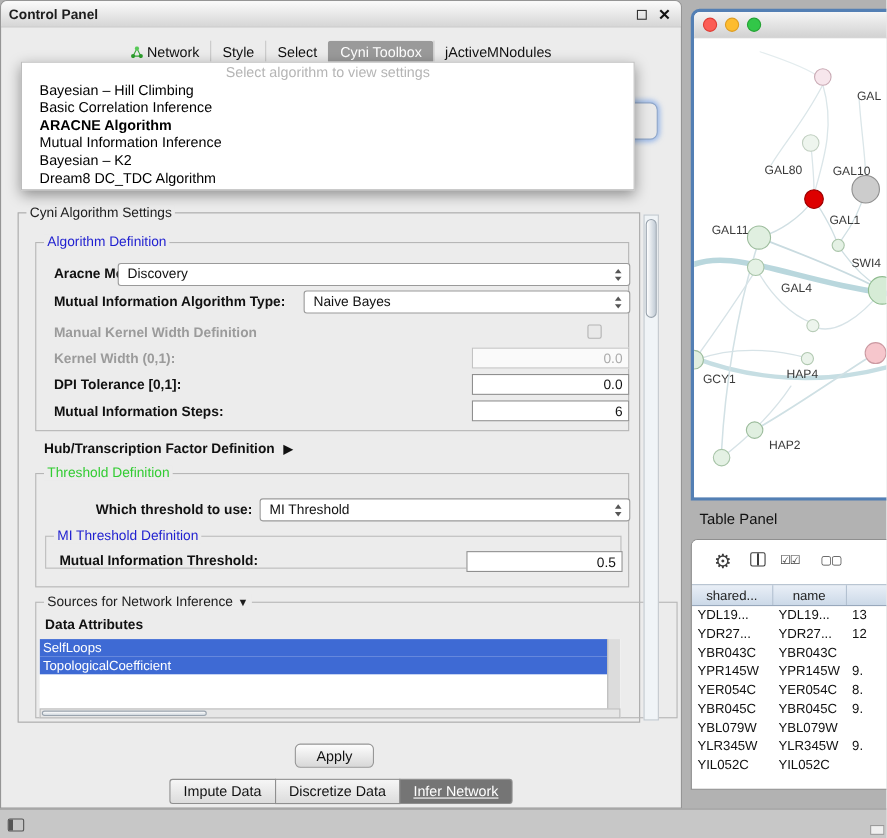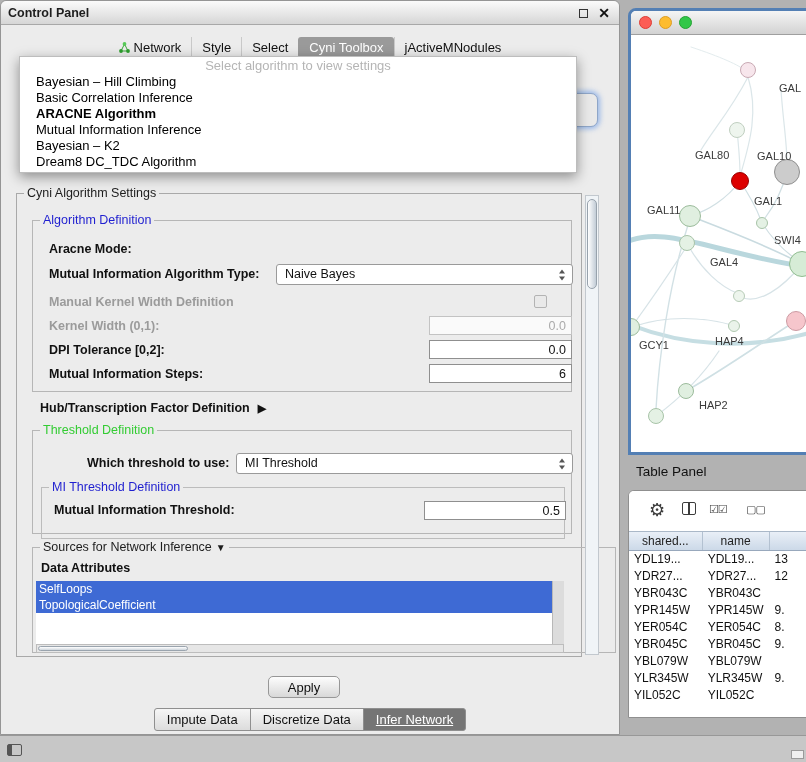--- a/index.html
+++ b/index.html
@@ -40,21 +40,21 @@
   .group-title.blue { color:#1f1fd0; }
   .group-title.green { color:#33cc33; }
   .vscroll { position:absolute; left:584px; top:194px; width:14px; height:460px;
     background:#f0f4f7; border:1px solid #c2c8ce; }
   .vscroll .thumb { position:absolute; left:1px; top:3px; width:10px; height:90px;
     background:linear-gradient(to right,#ffffff,#c2ccd6); border:1px solid #98a2ac; border-radius:6px; }
 
   .group { position:absolute; border:1px solid #b6b6b6; }
   .grp-algo { left:15px; top:26px; width:540px; height:172px; }
   .grp-threshold { left:15px; top:236px; width:540px; height:104px; }
-  .grp-mi { left:8px; top:56px; width:524px; height:52px; border-color:#bcbcbc; }
+  .grp-mi { left:8px; top:56px; width:524px; height:30px; border-color:#bcbcbc; }
   .grp-sources { left:15px; top:353px; width:584px; height:106px; }
 
   .lbl { position:absolute; font-size:12.5px; font-weight:bold; color:#111; white-space:nowrap; }
   .lbl.disabled { color:#9b9b9b; }
   .combo { position:absolute; height:21px; background:#fff; border:1px solid #9a9a9a; border-radius:3px;
     font-size:12.5px; color:#111; line-height:19px; padding-left:8px; }
   .spin { position:absolute; right:6px; top:50%; transform:translateY(-50%); width:7px; height:11px; }
   .spin::before { content:""; position:absolute; top:0; left:0;
     border-left:3.5px solid transparent; border-right:3.5px solid transparent; border-bottom:4px solid #555; }
   .spin::after { content:""; position:absolute; bottom:0; left:0;
@@ -180,30 +180,34 @@
           <div class="popup-item">Dream8 DC_TDC Algorithm</div>
         </div>
     </div>
 
     <div class="settings-outer">
       <span class="group-title">Cyni Algorithm Settings</span>
 
       <div class="group grp-algo">
         <span class="group-title blue">Algorithm Definition</span>
         <span class="lbl" style="left:16px;top:21px;">Aracne Mode:</span>
+        <div class="combo" style="left:74px;top:18px;width:466px;">
+          <span>Discovery</span>
+          <span class="spin"></span>
+        </div>
         <span class="lbl" style="left:16px;top:46px;">Mutual Information Algorithm Type:</span>
         <div class="combo" style="left:243px;top:43px;width:297px;">
           <span>Naive Bayes</span>
           <span class="spin"></span>
         </div>
         <span class="lbl disabled" style="left:16px;top:74px;">Manual Kernel Width Definition</span>
         <span class="checkbox" style="left:501px;top:74px;"></span>
         <span class="lbl disabled" style="left:16px;top:98px;">Kernel Width (0,1):</span>
         <input class="field disabled" style="left: 396px; top: 95px; width: 143px;" readonly="" value="0.0">
-        <span class="lbl" style="left:16px;top:122px;">DPI Tolerance [0,2]:</span>
+        <span class="lbl" style="left:16px;top:122px;">DPI Tolerance [0,1]:</span>
         <input class="field" style="left: 396px; top: 119px; width: 143px;" readonly="" value="0.0">
         <span class="lbl" style="left:16px;top:146px;">Mutual Information Steps:</span>
         <input class="field" style="left: 396px; top: 143px; width: 143px;" readonly="" value="6">
       </div>
 
       <div class="hub-row">
         <span>Hub/Transcription Factor Definition</span><span class="hub-arrow">▶</span>
       </div>
 
       <div class="group grp-threshold">

